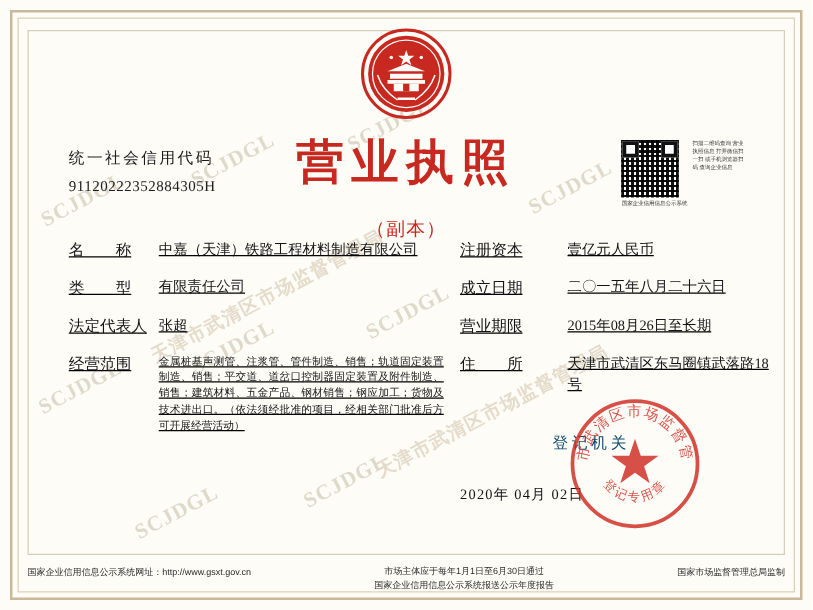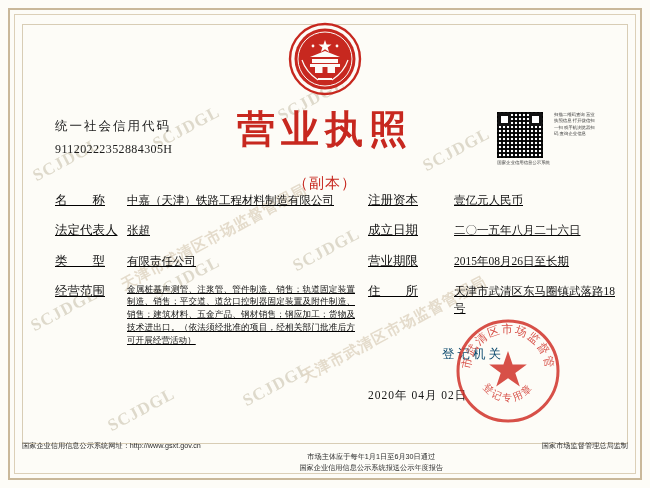--- a/index.html
+++ b/index.html
@@ -256,21 +256,20 @@
     color: #2a2a2a;
     z-index: 6;
   }
   .footer .col {
     flex: 0 0 auto;
   }
   .footer .mid {
     text-align: center;
     line-height: 1.5;
     flex: 1;
-    margin-top: 12px;
   }
   .footer .right {
     text-align: right;
     padding-top: 1px;
   }
   .footer .left {
     padding-top: 1px;
   }
 </style>
 </head>
@@ -336,27 +335,27 @@
   </div>
 
   <div class="fields-left">
 
     <div class="row">
       <div class="lbl">名　　称</div>
       <div class="val">中嘉（天津）铁路工程材料制造有限公司</div>
     </div>
 
     <div class="row">
+      <div class="lbl">类　　型</div>
+      <div class="val">有限责任公司</div>
+    </div>
+
+    <div class="row">
       <div class="lbl">法定代表人</div>
       <div class="val">张超</div>
-    </div>
-
-    <div class="row">
-      <div class="lbl">类　　型</div>
-      <div class="val">有限责任公司</div>
     </div>
 
     <div class="row scope">
       <div class="lbl">经营范围</div>
       <div class="val small">金属桩基声测管、注浆管、管件制造、销售；轨道固定装置制造、销售；平交道、道岔口控制器固定装置及附件制造、销售；建筑材料、五金产品、钢材销售；钢应加工；货物及技术进出口。（依法须经批准的项目，经相关部门批准后方可开展经营活动）</div>
     </div>
 
   </div>
 
   <div class="fields-right">

